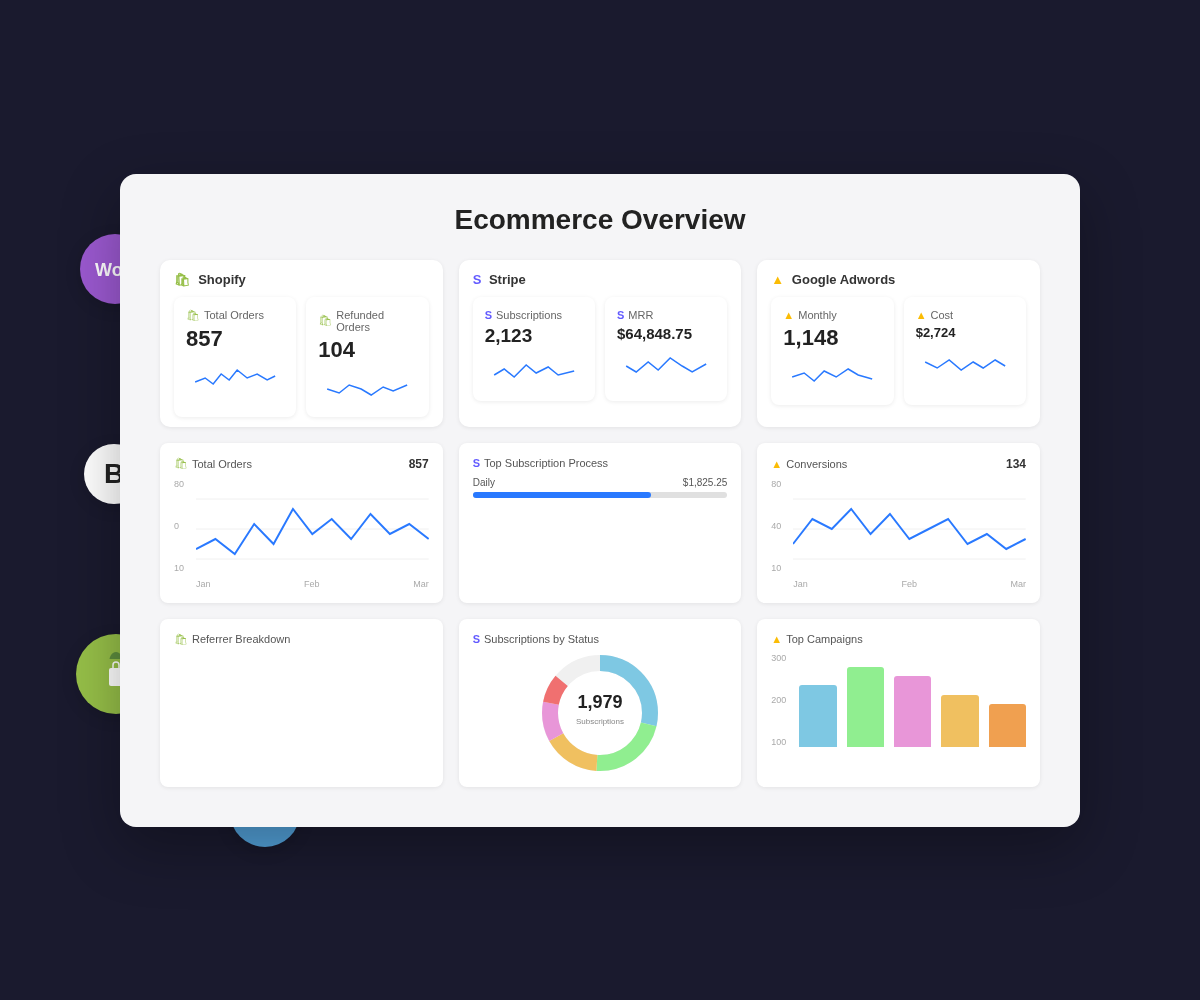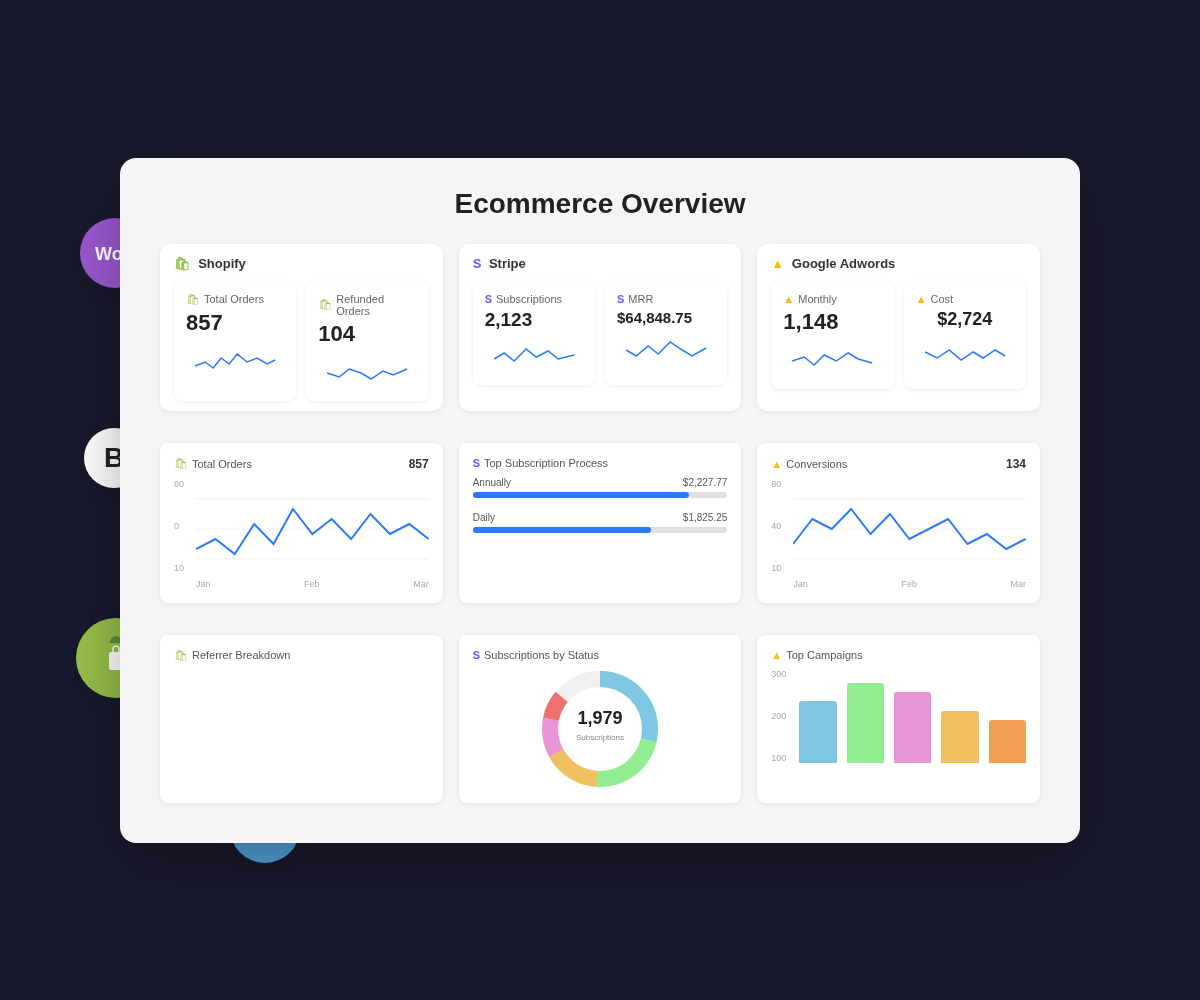--- a/index.html
+++ b/index.html
@@ -170,21 +170,21 @@
       border-radius: 3px;
     }
     svg.sparkline-svg {
       width: 100%;
       height: 30px;
     }
     .section-outer {
       display: grid;
       grid-template-columns: 1fr 1fr 1fr;
       gap: 16px;
-      margin-bottom: 32px;
+      margin-bottom: 16px;
     }
     .full-section {
       background: #fff;
       border-radius: 10px;
       padding: 0;
       box-shadow: 0 1px 4px rgba(0,0,0,0.08);
     }
     .section-head {
       font-size: 13px;
       font-weight: 600;
@@ -302,21 +302,21 @@
             <div class="metric-value">1,148</div>
             <svg class="sparkline-svg" viewBox="0 0 80 30">
               <polyline points="0,18 12,14 22,22 32,12 44,18 56,10 66,16 80,20" fill="none" stroke="#2979ff" stroke-width="1.5"></polyline>
             </svg>
           </div>
           <div class="metric-card">
             <div class="metric-label">
               <span style="color:#fbbc05;">▲</span>
               <span>Cost</span>
             </div>
-            <div class="metric-value" style="font-size:18px;text-align:center;">$2,724</div>
+            <div class="metric-value" style="font-size:13px;">$2,724</div>
             <svg class="sparkline-svg" viewBox="0 0 80 30">
               <polyline points="0,14 12,20 24,12 36,22 48,14 58,20 70,12 80,18" fill="none" stroke="#2979ff" stroke-width="1.5"></polyline>
             </svg>
           </div>
         </div>
       </div>
     </div>
 
     <div class="section-outer">
 
@@ -349,29 +349,20 @@
       </div>
 
       <div class="chart-card">
         <div class="chart-header">
           <div class="chart-label">
             <span style="color:#635bff;font-weight:900;">S</span>
             <span>Top Subscription Process</span>
           </div>
         </div>
         <div style="margin-top:8px;">
-          <div class="progress-item">
-            <div class="progress-header">
-              <span>Annually</span>
-              <span>$2,227.77</span>
-            </div>
-            <div class="progress-bar-bg">
-              <div class="progress-bar-fill" style="width:85%;background:#2979ff;"></div>
-            </div>
-          </div>
           <div class="progress-item">
             <div class="progress-header">
               <span>Daily</span>
               <span>$1,825.25</span>
             </div>
             <div class="progress-bar-bg">
               <div class="progress-bar-fill" style="width:70%;background:#2979ff;"></div>
             </div>
           </div>
         </div>

